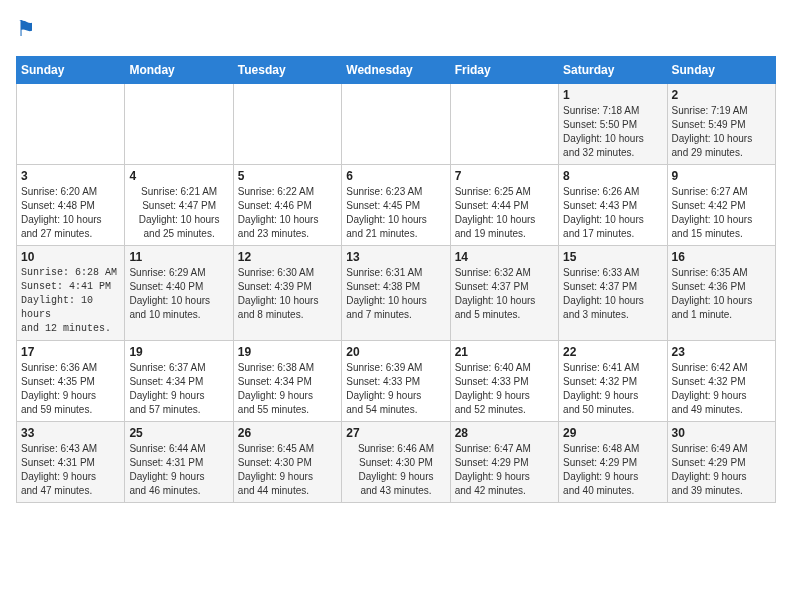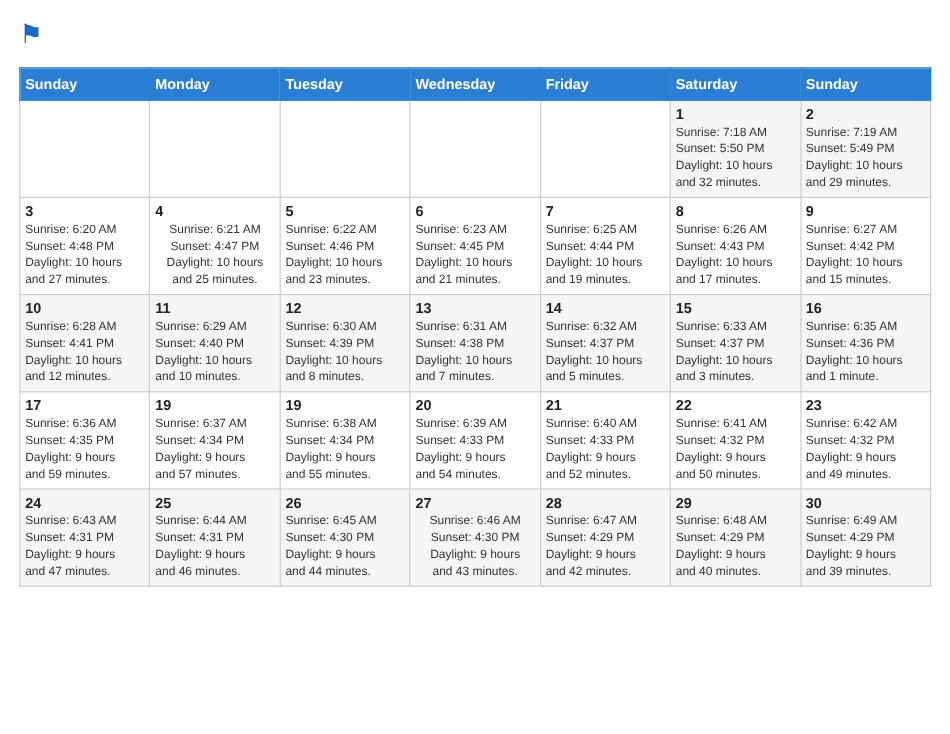--- a/index.html
+++ b/index.html
@@ -188,21 +188,21 @@
           <span class="day-number">9</span>
           <div class="day-info" style="white-space: pre-line;">Sunrise: 6:27 AM
 Sunset: 4:42 PM
 Daylight: 10 hours
 and 15 minutes.</div>
         </td>
       </tr>
       <tr>
         <td>
           <span class="day-number">10</span>
-          <div class="day-info" style="white-space: pre-line;">Sunrise: 6:28 AM
+          <div class="day-info" style="white-space: pre-line; font-family: Liberation Mono, monospace;">Sunrise: 6:28 AM
 Sunset: 4:41 PM
 Daylight: 10 hours
 and 12 minutes.</div>
         </td>
         <td>
           <span class="day-number">11</span>
           <div class="day-info" style="white-space: pre-line;">Sunrise: 6:29 AM
 Sunset: 4:40 PM
 Daylight: 10 hours
 and 10 minutes.</div>
@@ -289,21 +289,21 @@
         <td>
           <span class="day-number">23</span>
           <div class="day-info" style="white-space: pre-line;">Sunrise: 6:42 AM
 Sunset: 4:32 PM
 Daylight: 9 hours
 and 49 minutes.</div>
         </td>
       </tr>
       <tr>
         <td>
-          <span class="day-number">24</span>
+          <span class="day-number">33</span>
           <div class="day-info" style="white-space: pre-line;">Sunrise: 6:43 AM
 Sunset: 4:31 PM
 Daylight: 9 hours
 and 47 minutes.</div>
         </td>
         <td>
           <span class="day-number">25</span>
           <div class="day-info" style="white-space: pre-line;">Sunrise: 6:44 AM
 Sunset: 4:31 PM
 Daylight: 9 hours

